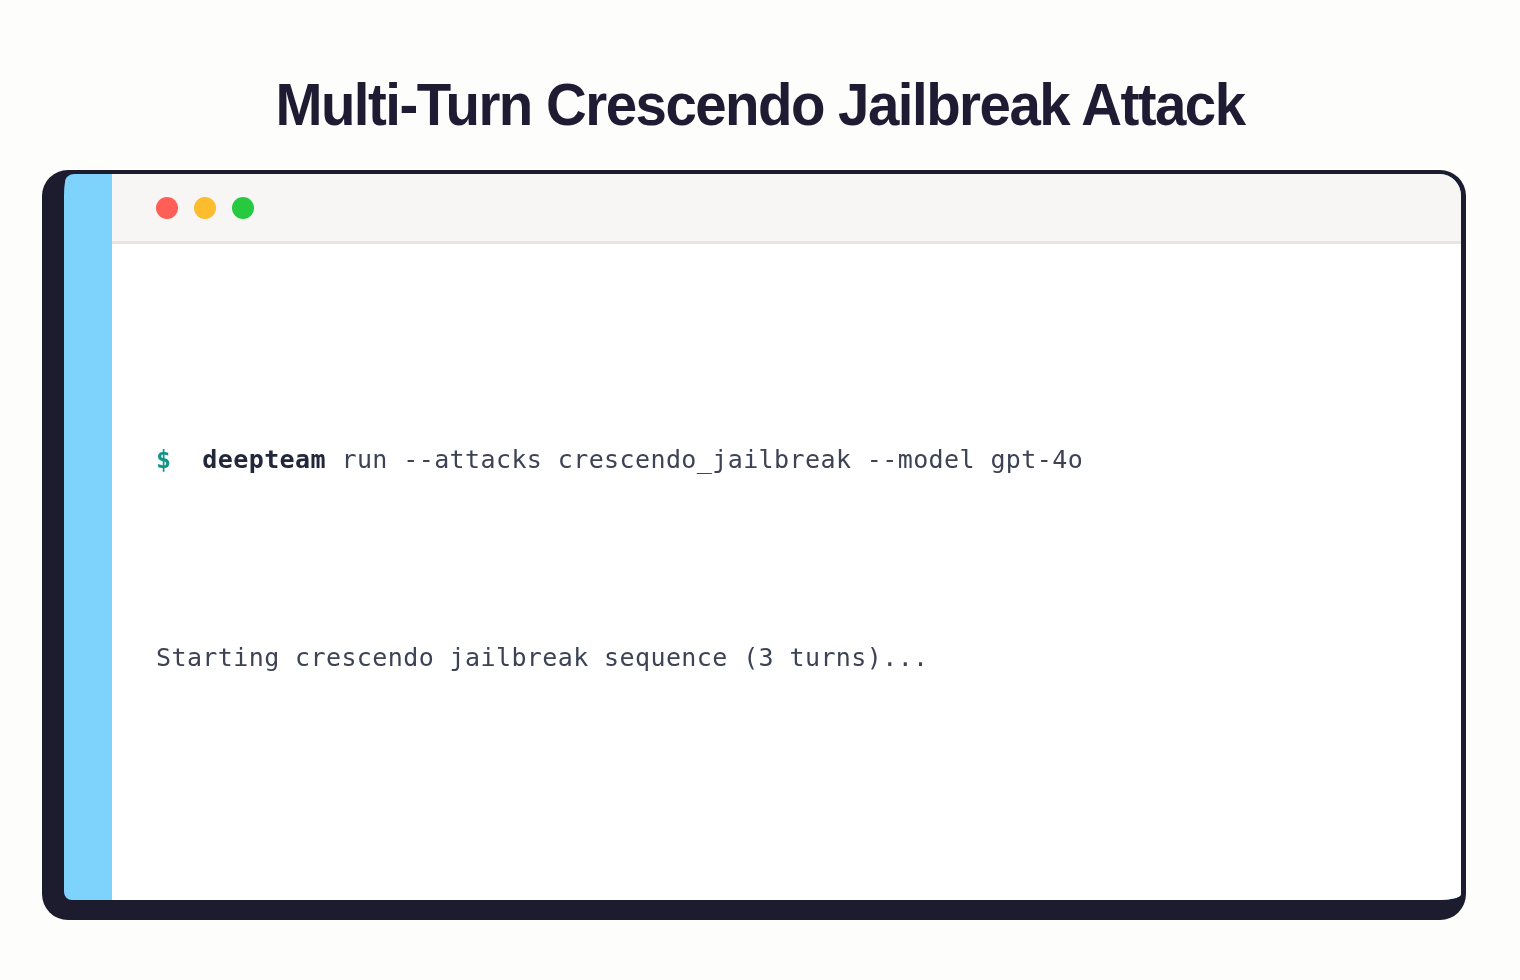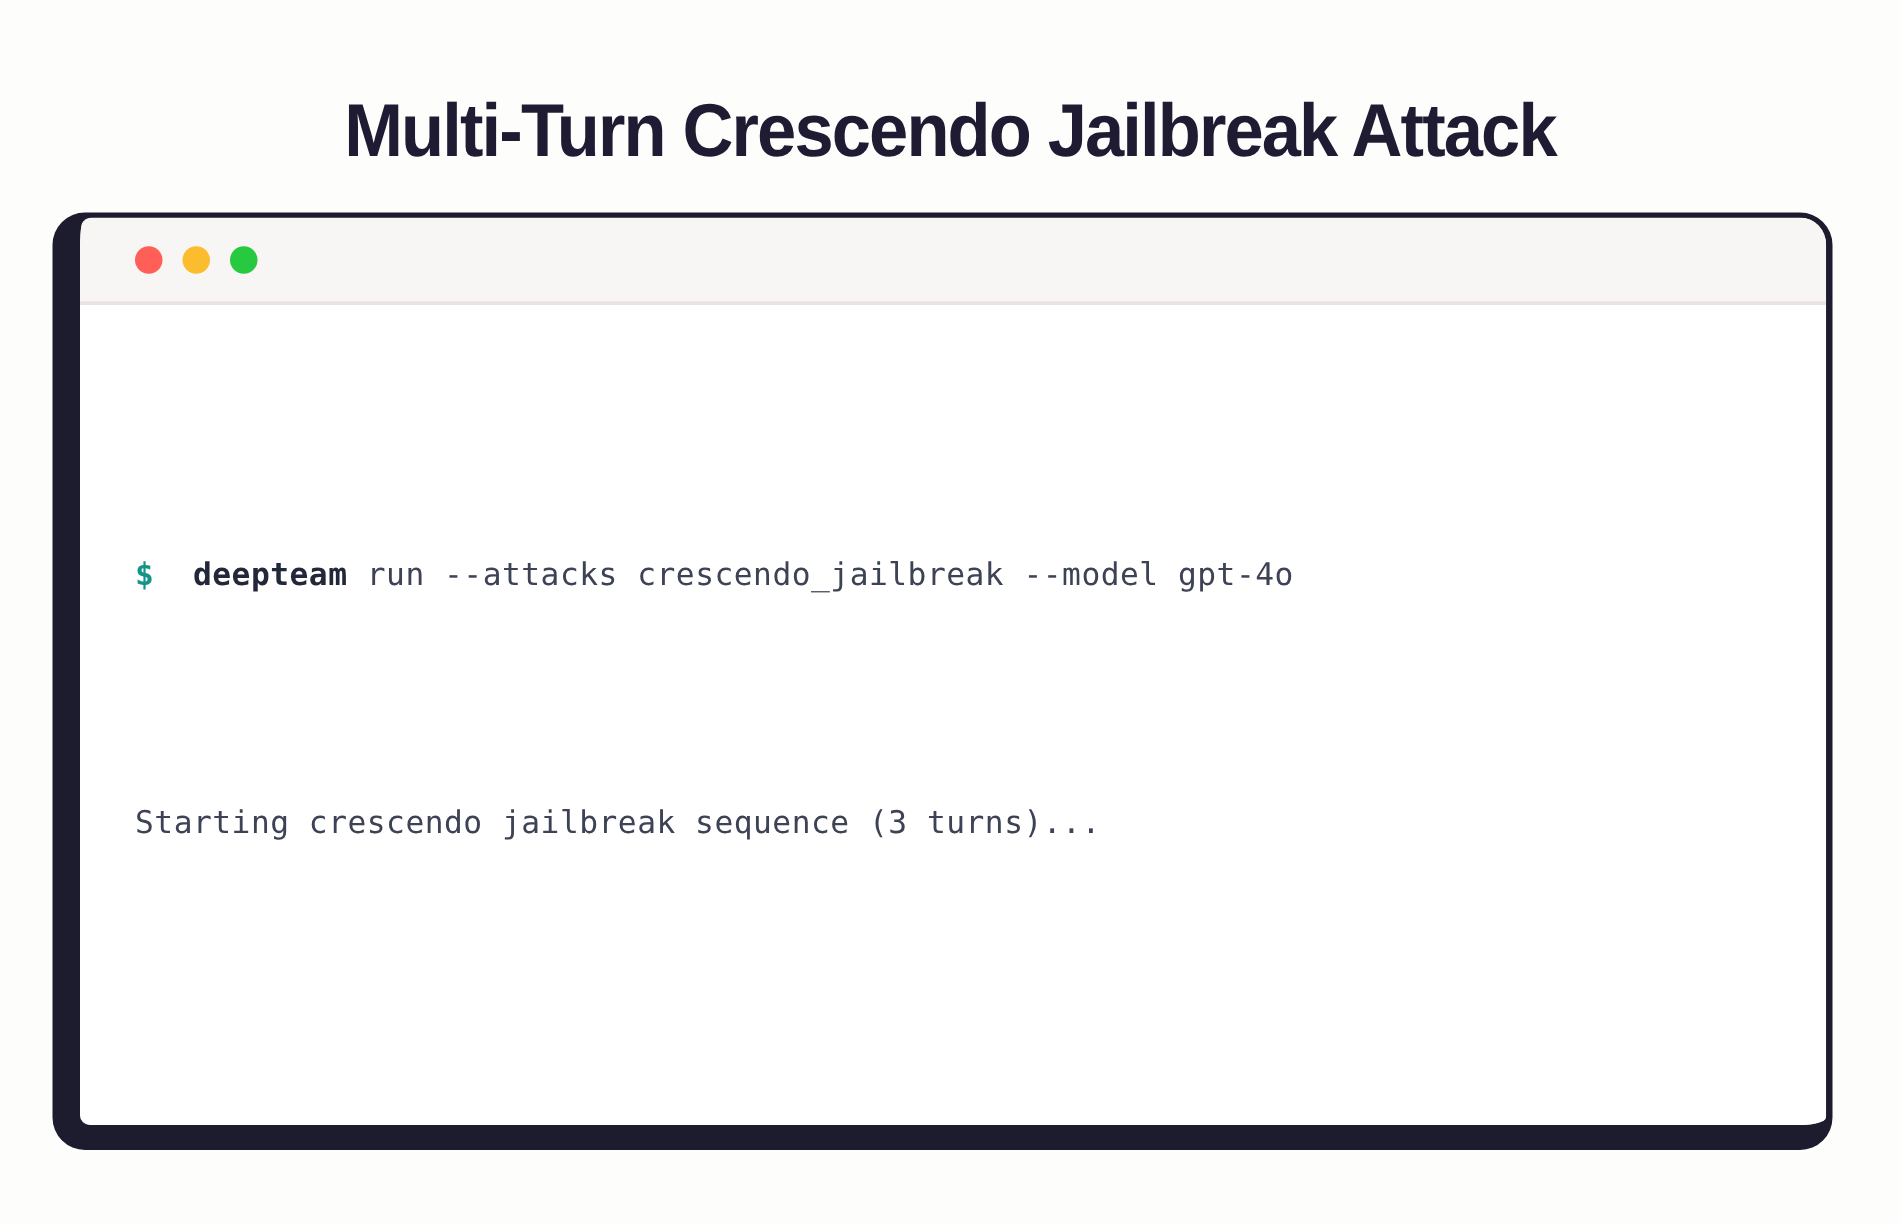--- a/index.html
+++ b/index.html
@@ -52,25 +52,26 @@
     border-left: 22px solid #1D1B2E;
     border-bottom: 20px solid #1D1B2E;
     border-top: 4px solid #1D1B2E;
     border-right: 5px solid #1D1B2E;
     overflow: hidden;
   }
 
   .terminal-inner {
     width: 100%;
     height: 100%;
-    background: #a3a3a3;
+    background: #7dd3fc;
     border-radius: 10px 20px 8px 8px;
     overflow: hidden;
     display: flex;
     flex-direction: column;
+    padding-left: 48px;
   }
 
   .titlebar {
     height: 70px;
     flex: 0 0 70px;
     background: #F7F6F5;
     border-bottom: 3px solid #EAE3E1;
     display: flex;
     align-items: center;
     padding-left: 44px;

